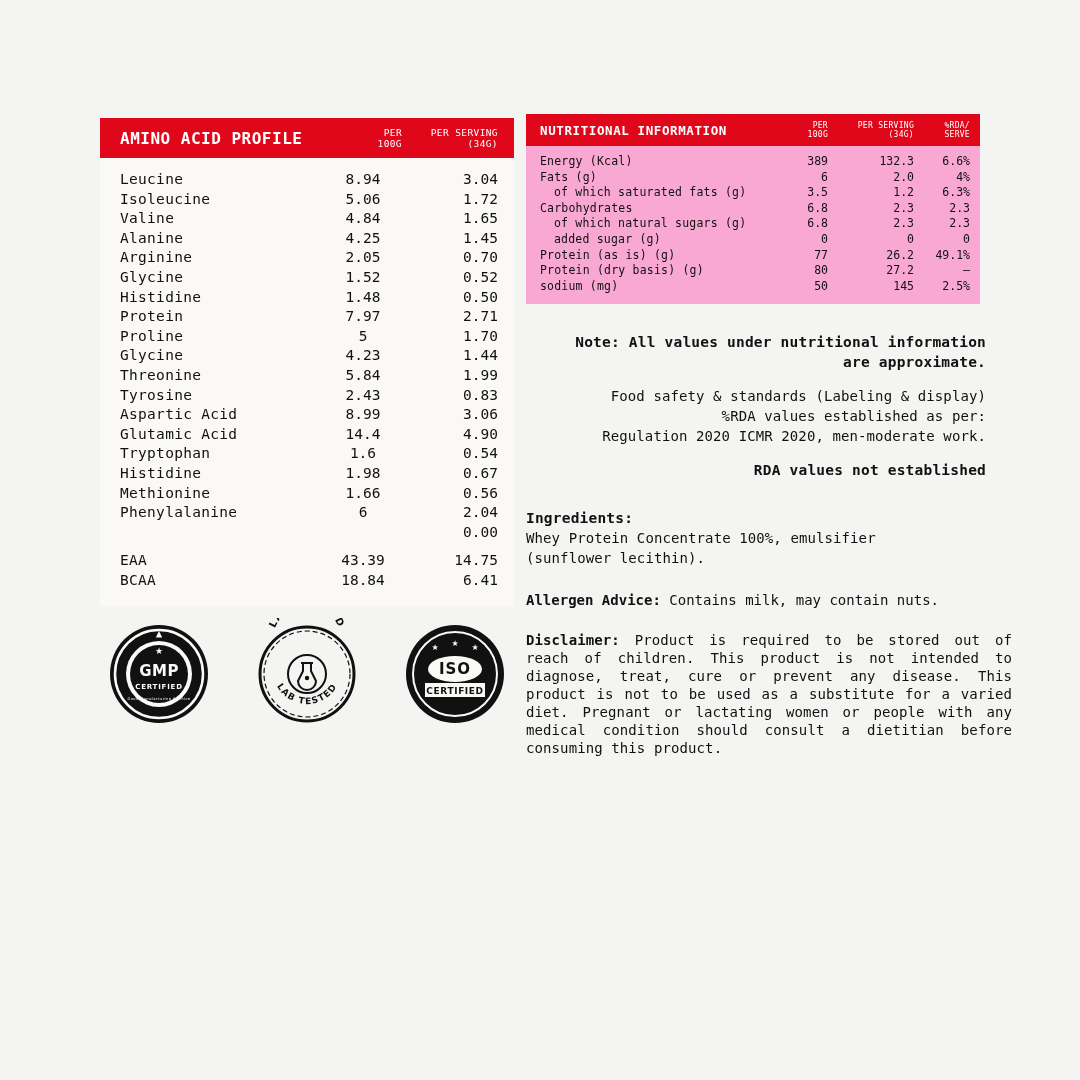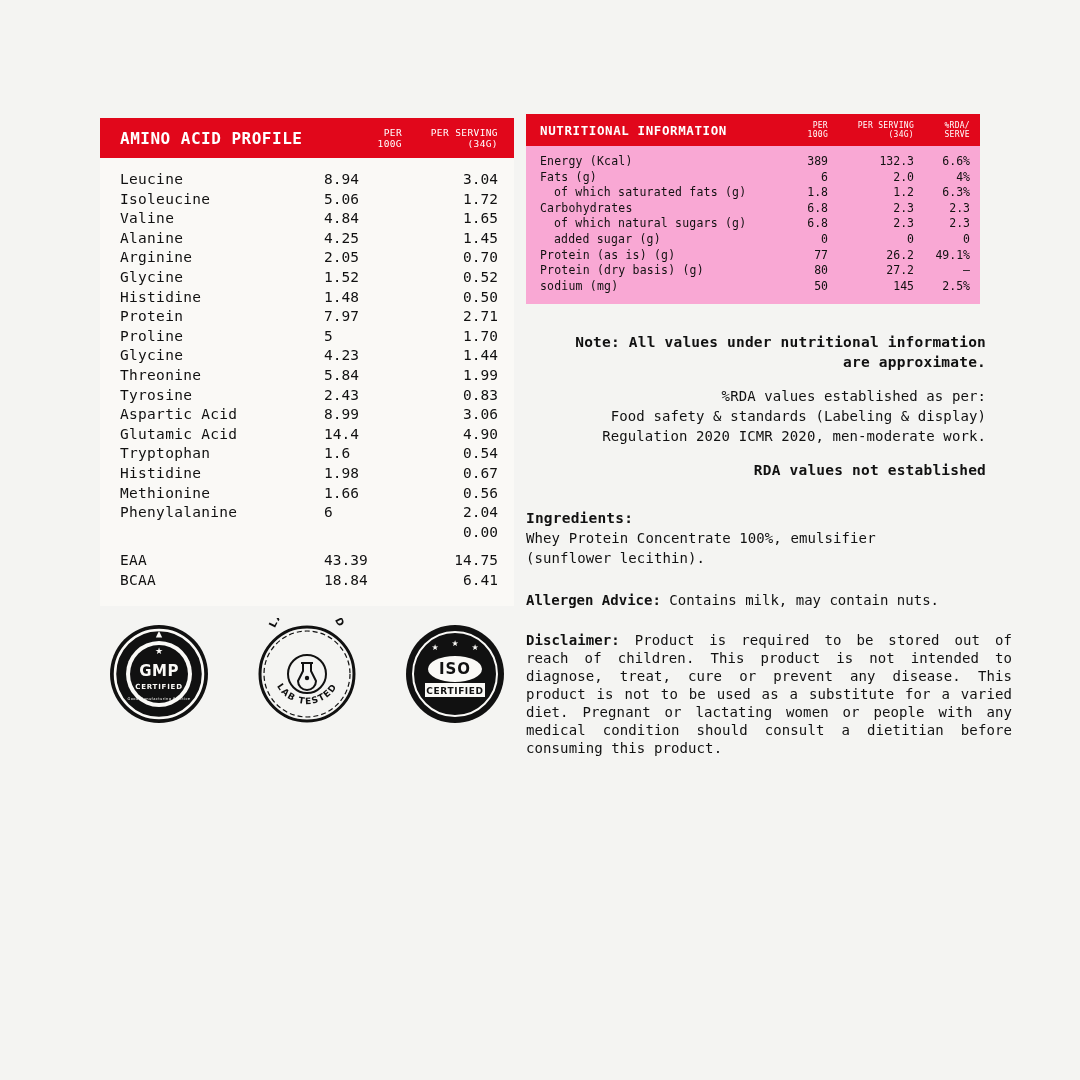--- a/index.html
+++ b/index.html
@@ -51,21 +51,21 @@
   .aa-body {
     padding: 12px 16px 16px 20px;
   }
   .aa-row {
     display: flex;
     align-items: baseline;
     font-size: 14.5px;
     line-height: 19.6px;
   }
   .aa-name { flex: 1; letter-spacing: 0.3px; }
-  .aa-v1 { width: 78px; text-align: left; }
+  .aa-v1 { width: 78px; text-align: center; }
   .aa-v2 { width: 96px; text-align: right; }
   .aa-gap { height: 9px; }
 
   
   .ni-panel {
     position: absolute;
     left: 526px;
     top: 114px;
     width: 454px;
     background: #f9a8d4;
@@ -342,21 +342,21 @@
           <div class="ni-c3">6.6%</div>
         </div>
         <div class="ni-row">
           <div class="ni-name">Fats (g)</div>
           <div class="ni-c1">6</div>
           <div class="ni-c2">2.0</div>
           <div class="ni-c3">4%</div>
         </div>
         <div class="ni-row">
           <div class="ni-name indent">of which saturated fats (g)</div>
-          <div class="ni-c1">1.8</div>
+          <div class="ni-c1">3.5</div>
           <div class="ni-c2">1.2</div>
           <div class="ni-c3">6.3%</div>
         </div>
         <div class="ni-row">
           <div class="ni-name">Carbohydrates</div>
           <div class="ni-c1">6.8</div>
           <div class="ni-c2">2.3</div>
           <div class="ni-c3">2.3</div>
         </div>
         <div class="ni-row">
@@ -392,22 +392,22 @@
       </div>
   </div>
 </div>
 
 <div class="notes">
   <div class="note-strong">
     <div>Note: All values under nutritional information</div>
     <div>are approximate.</div>
   </div>
   <div class="note-plain">
+    <div>Food safety &amp; standards (Labeling &amp; display)</div>
     <div>%RDA values established as per:</div>
-    <div>Food safety &amp; standards (Labeling &amp; display)</div>
     <div>Regulation 2020 ICMR 2020, men-moderate work.</div>
   </div>
   <div class="note-bold-line">RDA values not established</div>
 </div>
 
 <div class="ingredients">
   <div class="sec-title">Ingredients:</div>
   <div class="sec-text">Whey Protein Concentrate 100%, emulsifier</div>
   <div class="sec-text">(sunflower lecithin).</div>
 </div>

